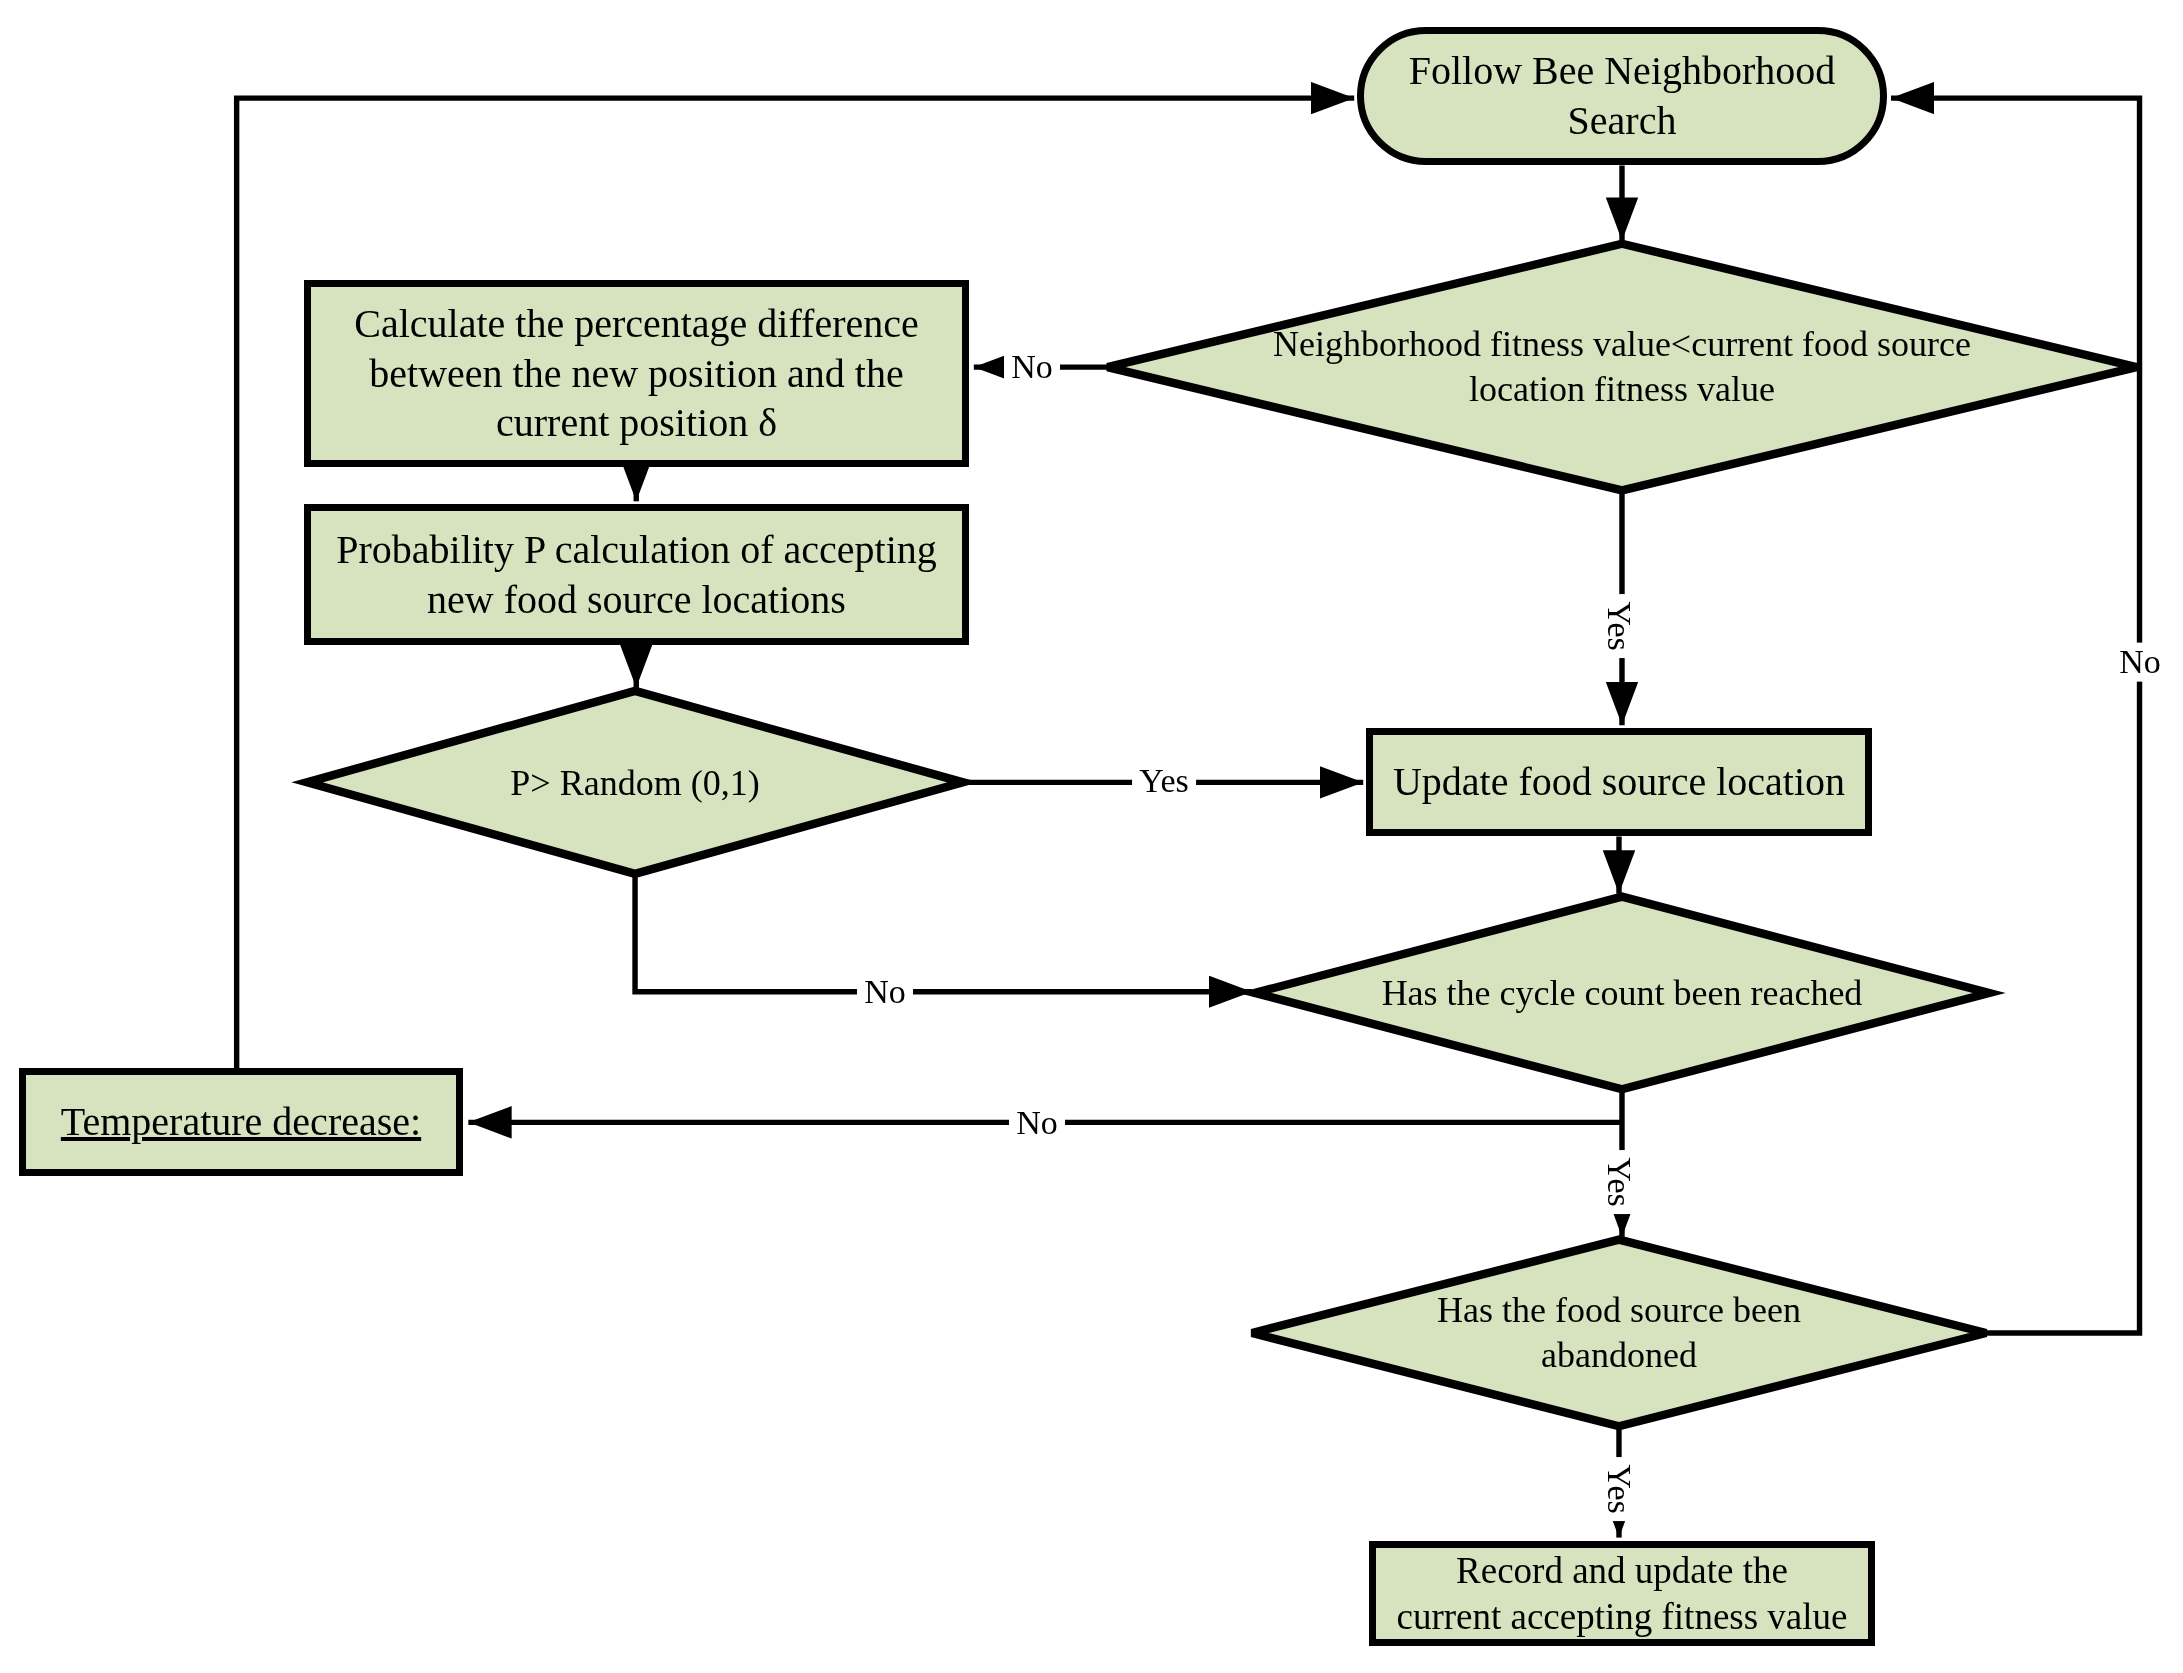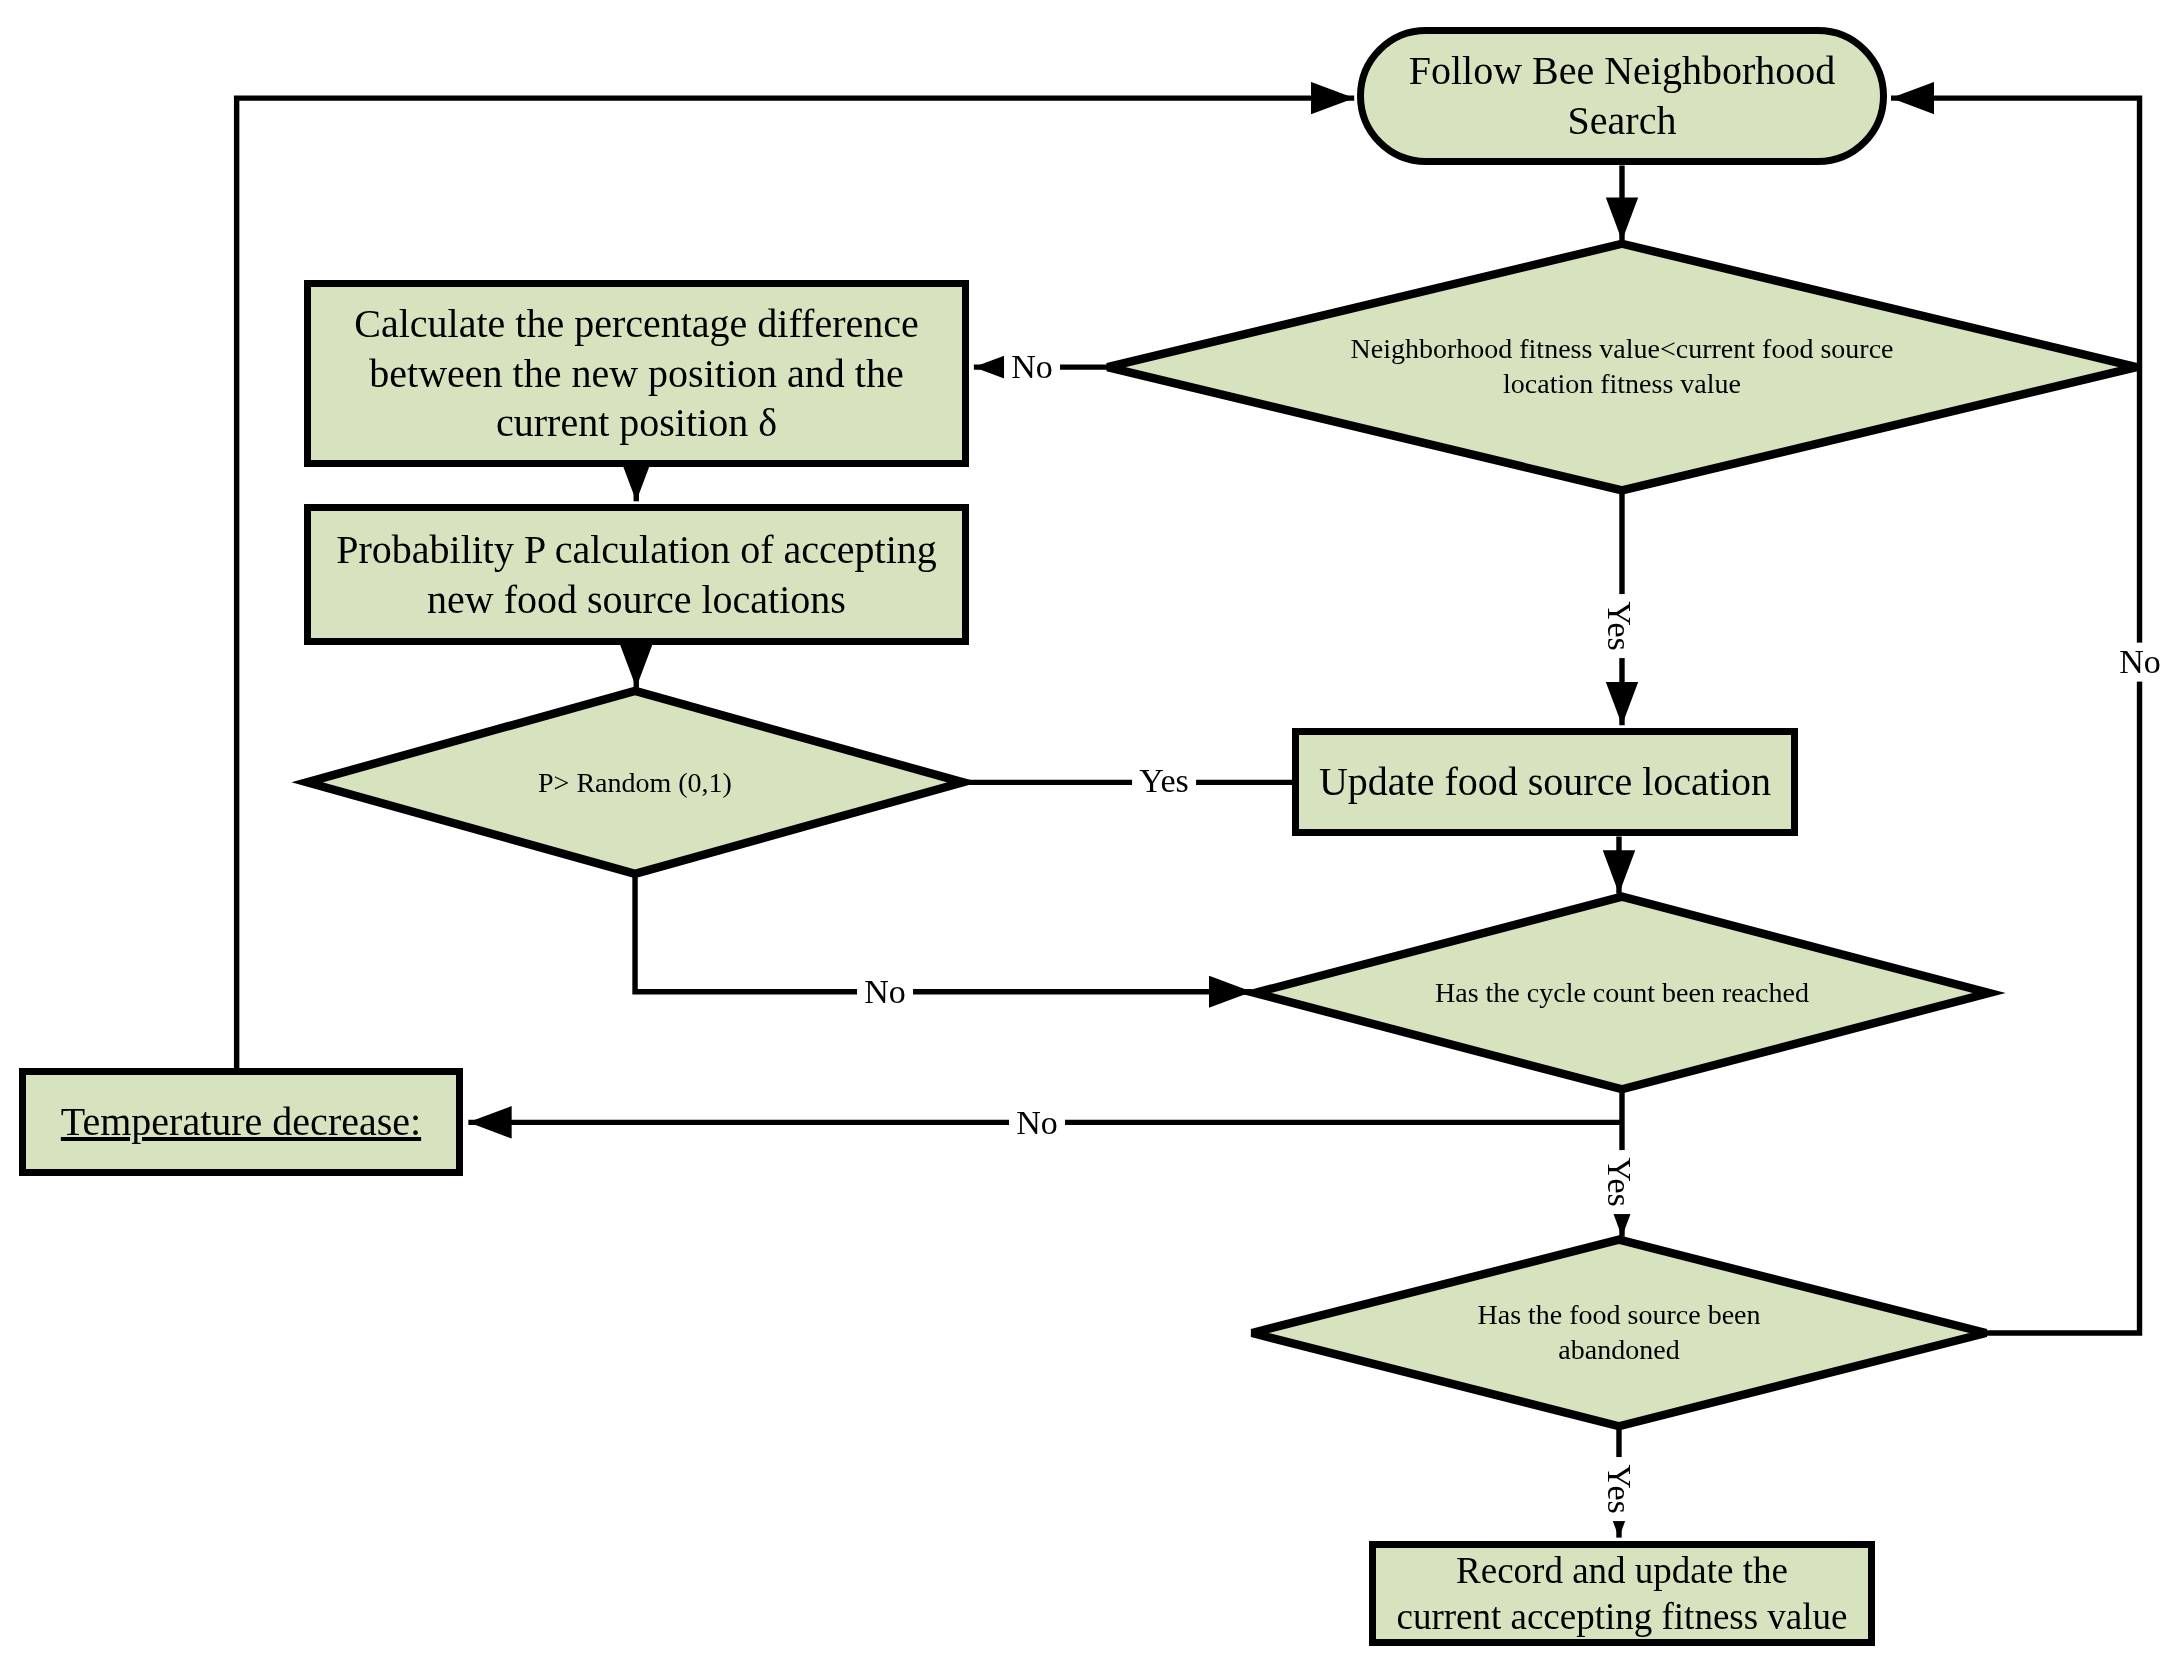--- a/index.html
+++ b/index.html
@@ -12,21 +12,21 @@
   body{font-family:"Liberation Serif","DejaVu Serif",serif;color:#000;}
   .canvas{position:relative;width:2183px;height:1673px;background:var(--bg);border-radius:22px;}
   svg.connector-layer{position:absolute;left:0;top:0;width:2183px;height:1673px;}
   .edge{stroke:var(--stroke);stroke-width:9;fill:none;marker-end:url(#arrowhead);}
   .diamond{stroke:var(--stroke);stroke-width:14;fill:var(--fill);}
   .node{position:absolute;display:flex;align-items:center;justify-content:center;
         text-align:center;font-size:40px;line-height:1.24;}
   .boxnode{background:var(--fill);border:7.8px solid var(--stroke);}
   .terminator{border-radius:72px;}
   .dtext{position:absolute;display:flex;flex-direction:column;align-items:center;
-         justify-content:center;text-align:center;font-size:28px;line-height:1.24;
+         justify-content:center;text-align:center;font-size:36px;line-height:1.24;
          transform:translate(-50%,-50%);}
   .node-label span{display:block;white-space:nowrap;}
   .dtext span{display:block;white-space:nowrap;}
   .edge-label{position:absolute;font-size:34px;line-height:1;background:var(--bg);
               padding:2.4px 7.2px;transform:translate(-50%,-50%);white-space:nowrap;}
   .edge-label.rot{transform:translate(-50%,-50%) rotate(90deg);}
 </style>
 </head>
 <body>
 
@@ -74,21 +74,21 @@
     </div>
   </div>
 
   <div class="node boxnode" style="left:304px;top:504px;width:665px;height:141px;">
     <div class="node-label">
       <span>Probability P calculation of accepting</span>
       <span>new food source locations</span>
     </div>
   </div>
 
-  <div class="node boxnode" style="left:1292px;top:728px;width:506px;height:108px;">
+  <div class="node boxnode" style="left:1366px;top:728px;width:506px;height:108px;">
     <div class="node-label">
       <span>Update food source location</span>
     </div>
   </div>
 
   <div class="node boxnode" style="left:19px;top:1068px;width:444px;height:108px;text-decoration:underline;">
     <div class="node-label">
       <span>Temperature decrease:</span>
     </div>
   </div>

